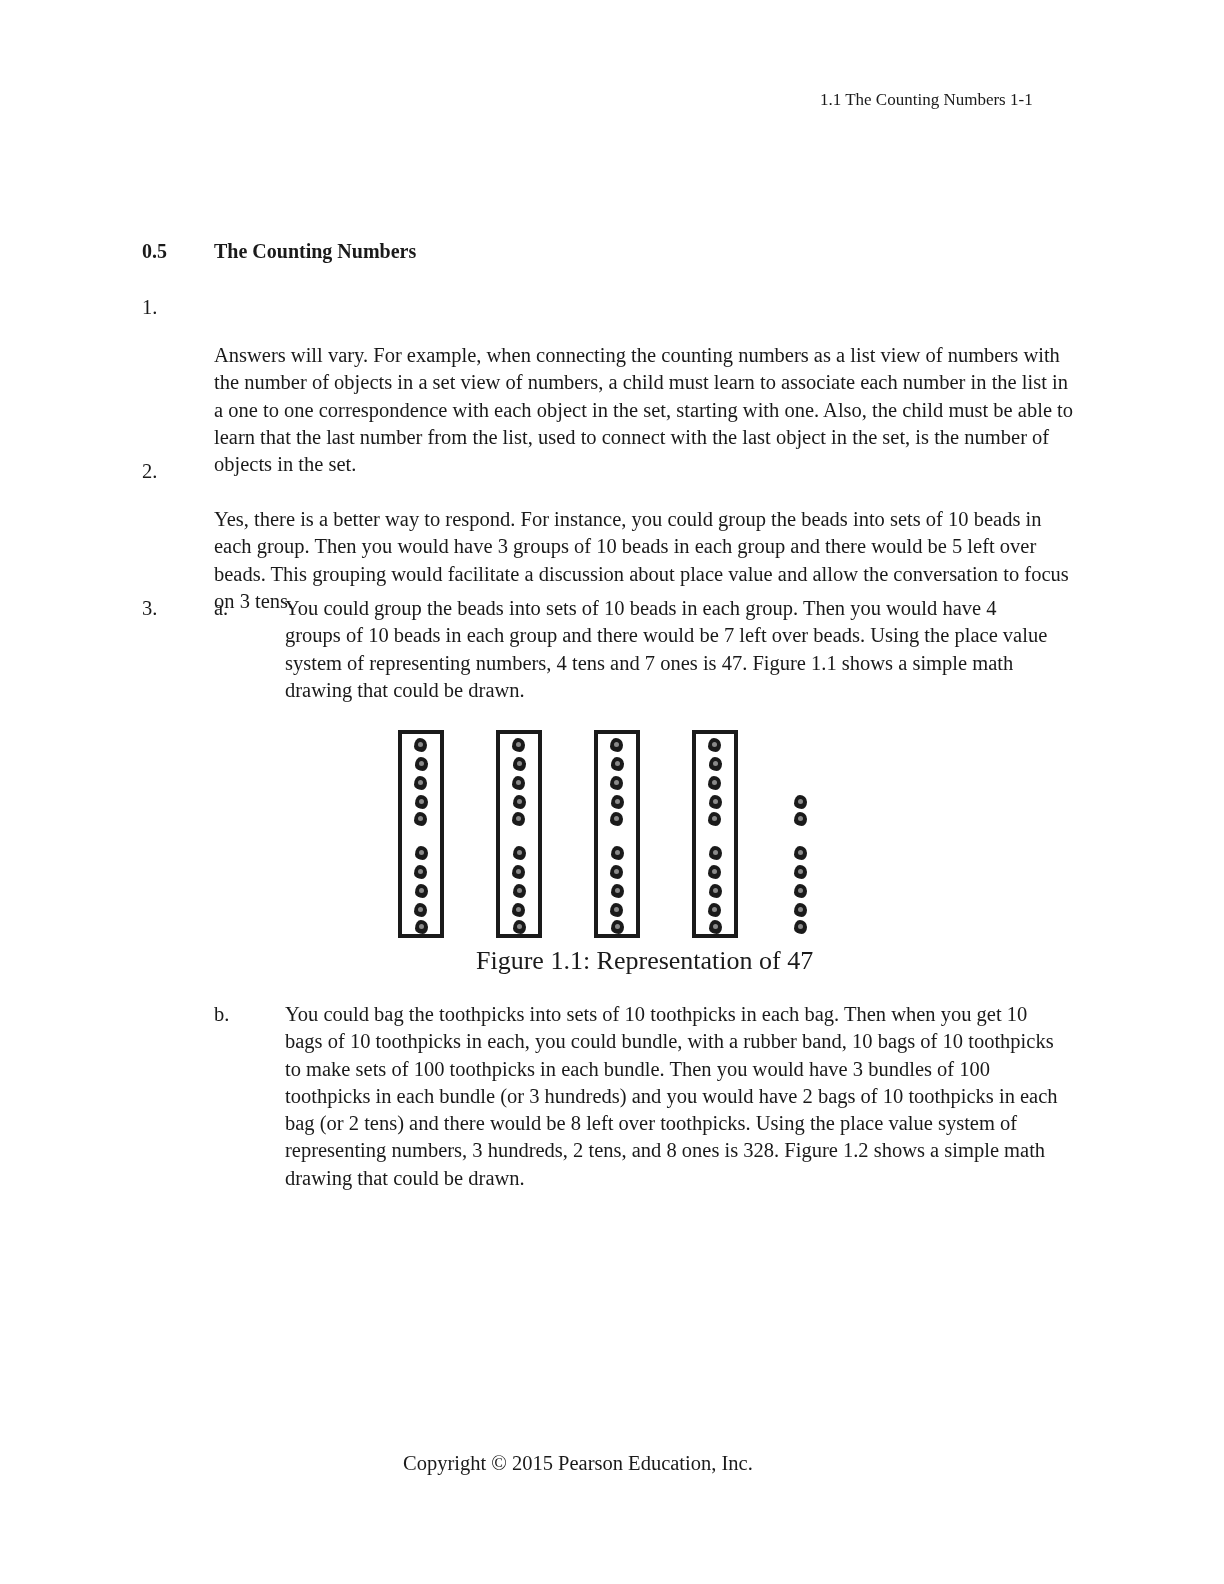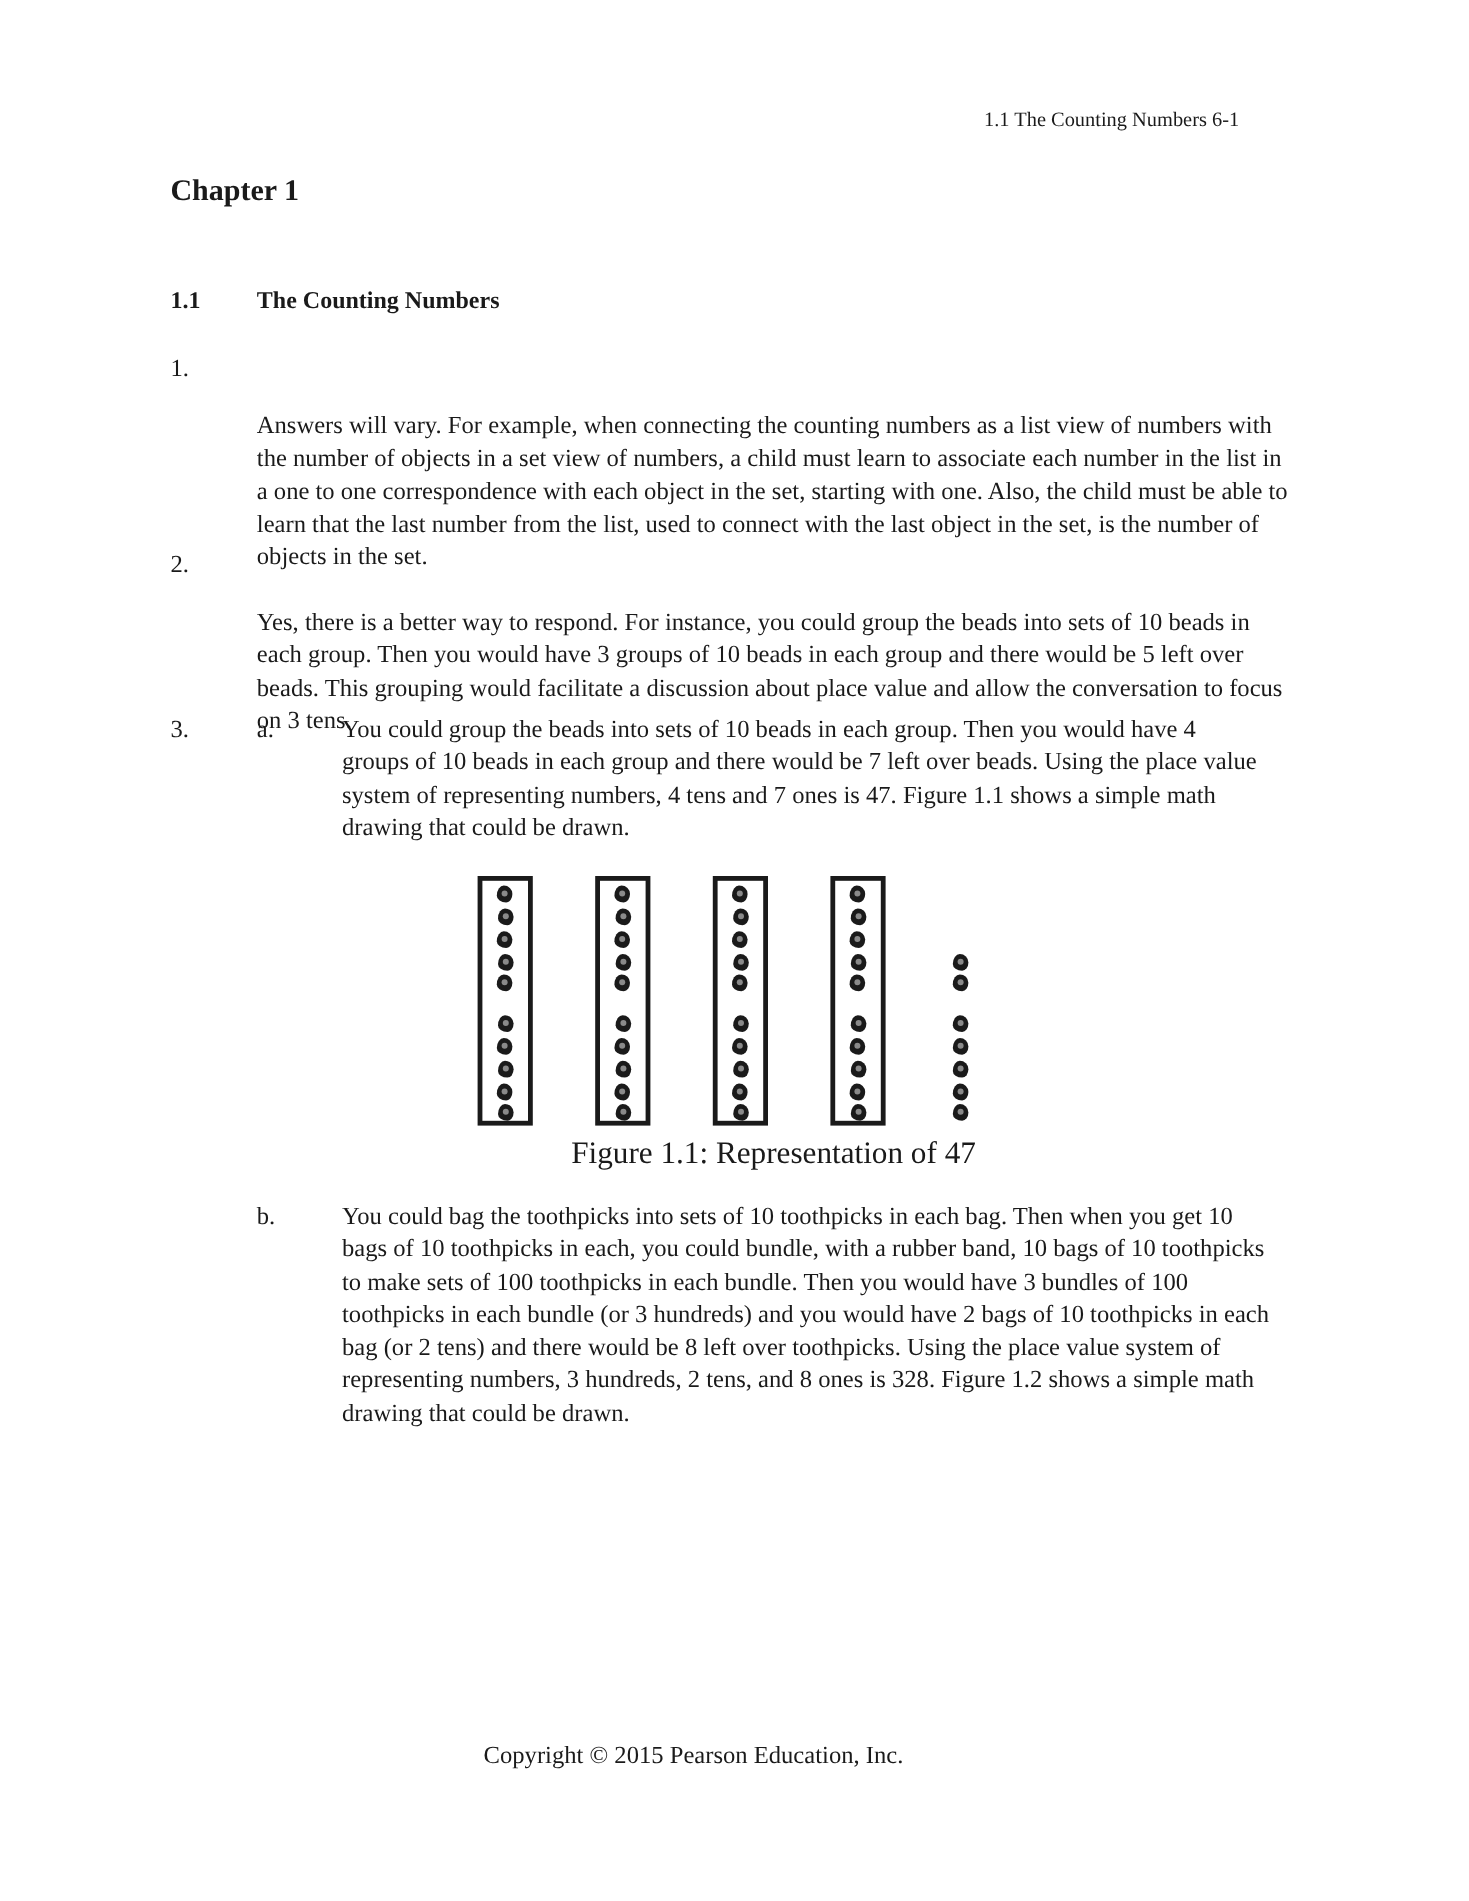--- a/index.html
+++ b/index.html
@@ -51,28 +51,27 @@
     font-size: 26px; white-space: nowrap;
   }
   .footer {
     position: absolute; top: 1452px; left: 403px;
     font-size: 20.5px; white-space: nowrap;
   }
 </style>
 </head>
 <body>
 
-<div class="running-head">1.1 The Counting Numbers 6-1</div>
+<div class="running-head">1.1 The Counting Numbers 1-1</div>
 
 <div class="chapter-title">
-  <div>Chapter 1</div>
 </div>
 
 <div class="section-head">
-  <span class="num">1.1</span>
+  <span class="num">0.5</span>
   <span class="title">The Counting Numbers</span>
 </div>
 
 <div class="para" style="top:294px;">
   <span class="num">1.</span>
   <div class="text">Answers will vary. For example, when connecting the counting numbers as a list view of numbers with the number of objects in a set view of numbers, a child must learn to associate each number in the list in a one to one correspondence with each object in the set, starting with one. Also, the child must be able to learn that the last number from the list, used to connect with the last object in the set, is the number of objects in the set.</div>
 </div>
 
 <div class="para" style="top:458px;">
   <span class="num">2.</span>

